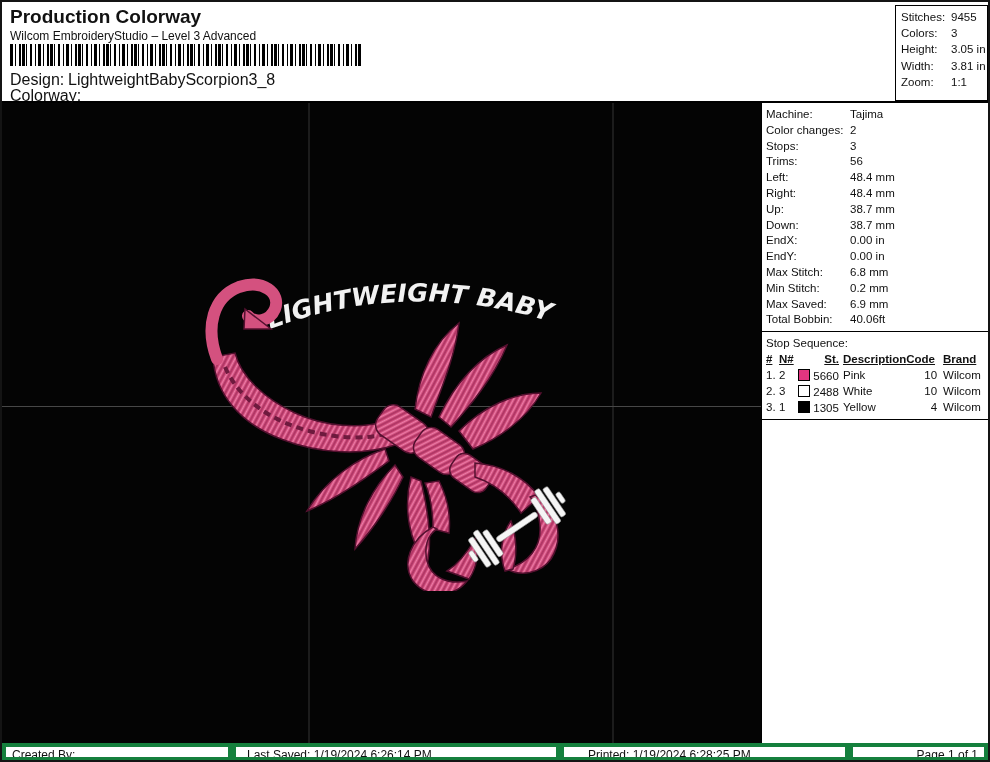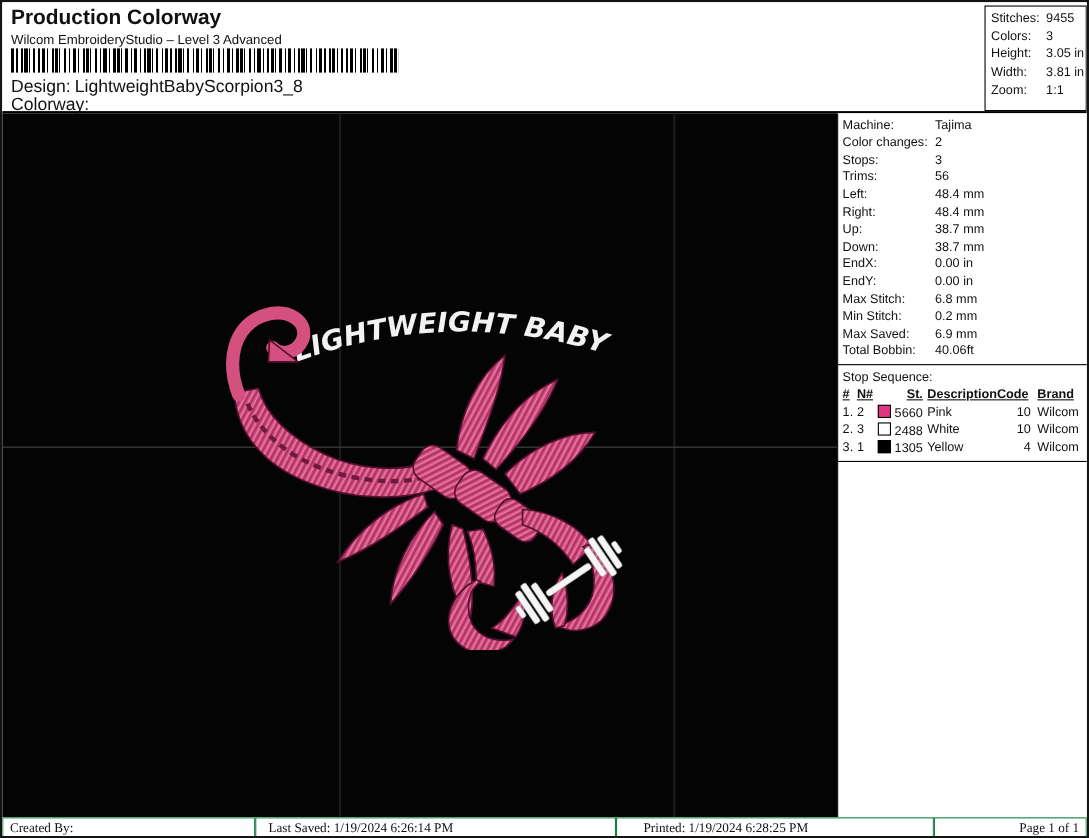--- a/index.html
+++ b/index.html
@@ -56,21 +56,21 @@
   .ss-table td{padding:0;height:16px;}
   .col-num{width:15px;}
   .col-n{width:22px;}
   .col-st{width:52px;}
   .col-desc{width:62px;}
   .col-code{width:32px;text-align:right;}
   .col-brand{width:46px;padding-left:6px !important;}
   .swatch{display:inline-block;width:10px;height:10px;border:1px solid #000;margin-right:3px;vertical-align:-1px;box-sizing:content-box;}
   
   .footer{position:absolute;left:0;top:741px;width:986px;height:18px;display:flex;font-size:12px;background:#fff;}
-  .fcell{border:1px solid #15803d;box-sizing:border-box;height:18px;line-height:16px;white-space:nowrap;overflow:hidden;background:#fff;font-family:Liberation Serif, serif;}
+  .fcell{border:4px solid #15803d;box-sizing:border-box;height:18px;line-height:16px;white-space:nowrap;overflow:hidden;background:#fff;}
   .fc1{width:230px;padding-left:6px;}
   .fc2{width:328px;padding-left:11px;}
   .fc3{width:289px;padding-left:24px;}
   .fc4{flex:1;text-align:right;padding-right:6px;}
 </style>
 </head>
 <body>
 
 <div class="page">
 

